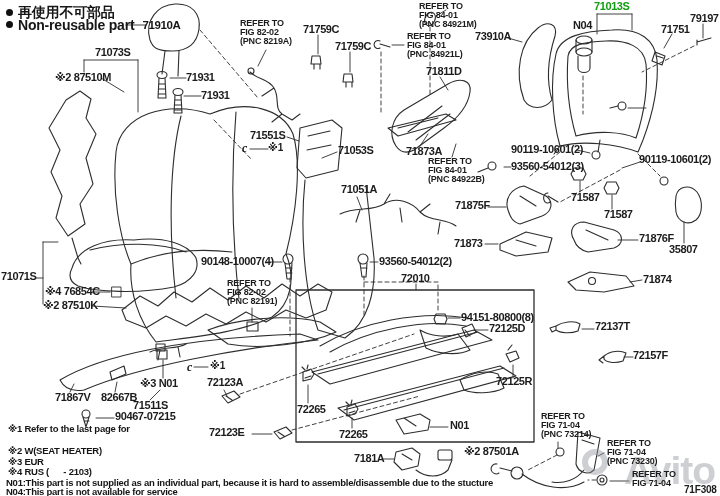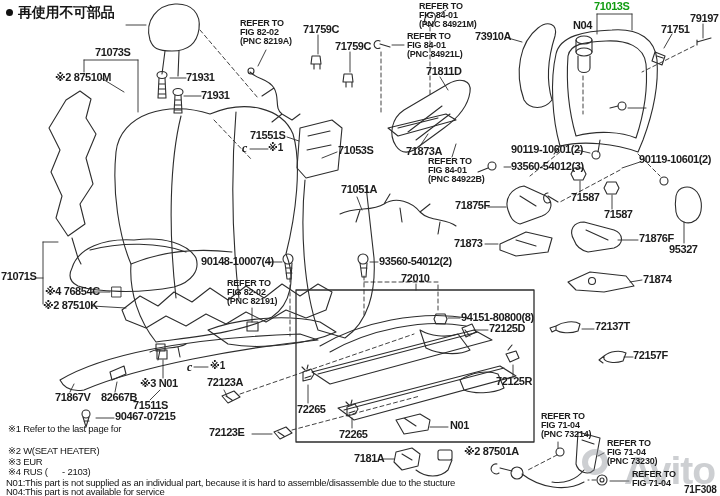--- a/index.html
+++ b/index.html
@@ -5,21 +5,21 @@
   html,body{margin:0;padding:0;background:#ffffff;}
   #stage{position:relative;width:720px;height:496px;background:#fff;overflow:hidden;
          font-family:"Liberation Sans","DejaVu Sans",sans-serif;}
   #artwork{position:absolute;left:0;top:0;}
   .lbl{position:absolute;font-weight:700;font-size:11px;line-height:1.05;color:#1c1c1c;
        letter-spacing:-0.4px;white-space:pre-line;}
   .lbl.ref{font-size:9px;line-height:1.02;letter-spacing:-0.2px;}
   .lbl.marker{font-size:10px;letter-spacing:0;}
   .lbl.cursive{font-family:"Liberation Serif","DejaVu Serif",serif;font-style:italic;
        font-size:12px;font-weight:700;}
-  .note{position:absolute;font-weight:400;font-size:9.5px;line-height:1;color:#151515;
+  .note{position:absolute;font-weight:700;font-size:9.5px;line-height:1;color:#151515;
        letter-spacing:-0.25px;white-space:pre;}
   #legend{position:absolute;left:6px;top:7px;}
   .legend-row{display:flex;align-items:center;gap:5px;height:11px;margin-bottom:1px;}
   .legend-row .dot{width:7px;height:7px;border-radius:50%;background:#111;flex:0 0 auto;}
   .legend-text{font-weight:700;font-size:14px;color:#161616;letter-spacing:-0.2px;}
   .legend-part{font-weight:700;font-size:11.5px;color:#161616;letter-spacing:-0.4px;margin-left:3px;}
   #diagram-code{position:absolute;left:684px;top:484px;font-weight:700;font-size:10px;
        color:#1c1c1c;letter-spacing:-0.2px;}
   #watermark{position:absolute;left:582px;top:449px;display:flex;align-items:flex-start;gap:16px;
        pointer-events:none;}
@@ -269,20 +269,25 @@
         <path d="M308,403 V385 M352,428 V418 M448,427 H430 M382,459 H394"></path>
         <path d="M558,442 V448 M604,453 L598,456 M629,481 H610"></path>
       </g>
     </g>
   </svg>
 
   <div id="legend">
     <div class="legend-row">
       <span class="dot"></span>
       <span class="legend-text">再使用不可部品</span>
+    </div>
+    <div class="legend-row">
+      <span class="dot"></span>
+      <span class="legend-text">Non-reusable part</span>
+      <span class="legend-part">71910A</span>
     </div>
   </div>
 
   <div id="diagram-code">71F308</div>
 
   <div id="watermark">
     <span class="wm-ring"></span>
     <span class="wm-text">Avito</span>
   </div>
 
@@ -317,21 +322,21 @@
     <div class="lbl part" style="left: 406px; top: 146px;">71873A</div>
     <div class="lbl ref" style="left: 428px; top: 157px;">REFER TO
 FIG 84-01
 (PNC 84922B)</div>
     <div class="lbl part" style="left: 455px; top: 200px;">71875F</div>
     <div class="lbl part" style="left: 341px; top: 184px;">71051A</div>
     <div class="lbl part" style="left: 454px; top: 238px;">71873</div>
     <div class="lbl part" style="left: 571px; top: 192px;">71587</div>
     <div class="lbl part" style="left: 604px; top: 209px;">71587</div>
     <div class="lbl part" style="left: 639px; top: 233px;">71876F</div>
-    <div class="lbl part" style="left: 669px; top: 244px;">95327</div>
+    <div class="lbl part" style="left: 669px; top: 244px;">35807</div>
     <div class="lbl part" style="left: 643px; top: 274px;">71874</div>
     <div class="lbl part" style="left: 201px; top: 256px;">90148-10007(4)</div>
     <div class="lbl part" style="left: 379px; top: 256px;">93560-54012(2)</div>
     <div class="lbl ref" style="left: 227px; top: 279px;">REFER TO
 FIG 82-02
 (PNC 82191)</div>
     <div class="lbl part" style="left: 1px; top: 271px;">71071S</div>
     <div class="lbl part" style="left: 45px; top: 286px;">※4 76854C</div>
     <div class="lbl part" style="left: 43px; top: 300px;">※2 87510K</div>
     <div class="lbl part" style="left: 401px; top: 273px;">72010</div>

